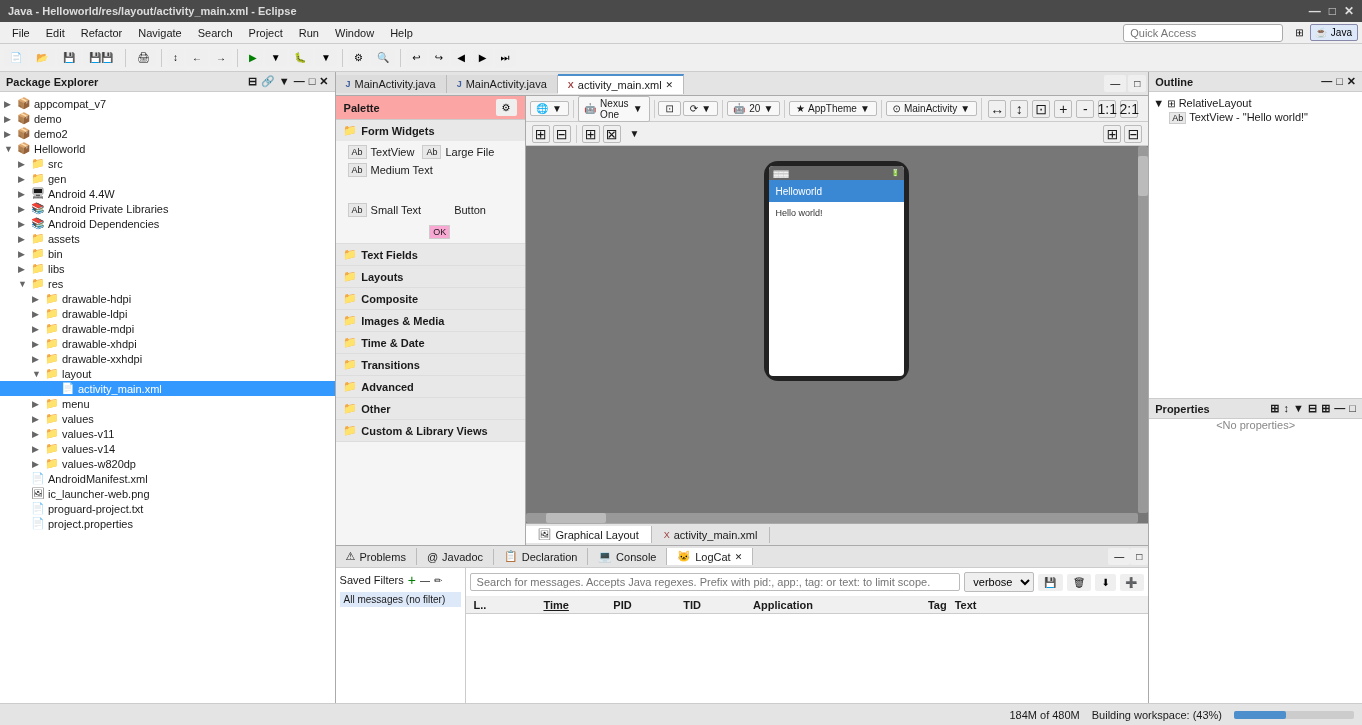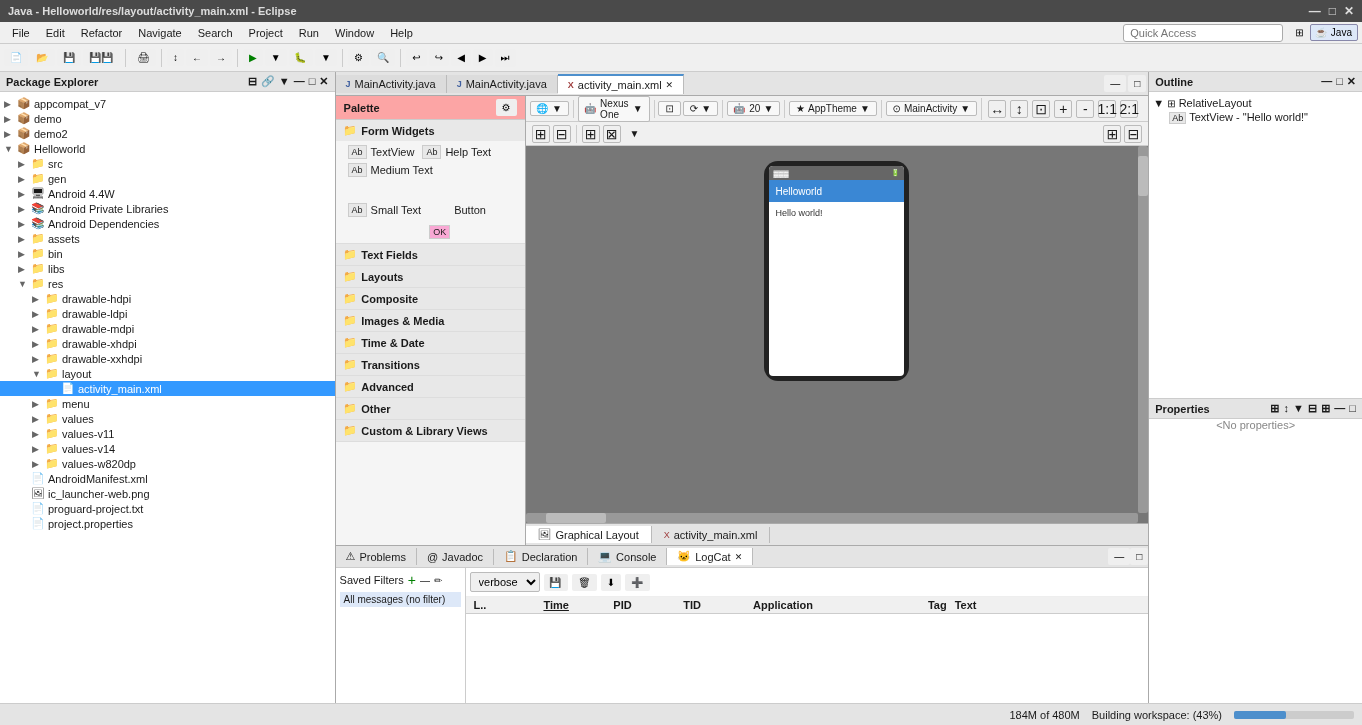--- a/index.html
+++ b/index.html
@@ -414,21 +414,21 @@
             <div class="palette-section">
               <div class="palette-section-header">
                 <span style="color:#e8a020;">📁</span>
                 <span>Form Widgets</span>
               </div>
               <div class="palette-items">
                 <div class="palette-item">
                   <span style="font-size:9px;background:#e8e8e8;padding:1px 3px;border:1px solid #ccc;">Ab</span>
                   <span>TextView</span>
                   <span style="font-size:9px;background:#e8e8e8;padding:1px 3px;border:1px solid #ccc;margin-left:4px;">Ab</span>
-                  <span>Help Text</span>
+                  <span>Large File</span>
                 </div>
                 <div class="palette-item">
                   <span style="font-size:9px;background:#e8e8e8;padding:1px 3px;border:1px solid #ccc;">Ab</span>
                   <span>Medium Text</span>
                 </div>
                 <div class="palette-item">
                   <span style="font-size:9px;background:#e8e8e8;padding:1px 3px;border:1px solid #ccc;">Ab</span>
                   <span>Small Text</span>
                   <span style="font-size:9px;background:#f9a8d4;padding:1px 3px;border:1px solid #ccc;margin-left:4px;margin-top:44px;">OK</span>
                   <span>Button</span>
@@ -635,20 +635,21 @@
             <span class="filter-btn">—</span>
             <span class="filter-btn">✏</span>
           </div>
           <div style="padding:2px 4px;font-size:10px;background:#dde8f8;">
             <span>All messages (no filter)</span>
           </div>
         </div>
 
         <div id="logcat-right">
           <div id="logcat-search-bar">
+            <input id="logcat-search" type="text" placeholder="Search for messages. Accepts Java regexes. Prefix with pid:, app:, tag: or text: to limit scope." style="">
             <select id="verbose-select">
               <option>verbose</option>
               <option>debug</option>
               <option>info</option>
               <option>warn</option>
               <option>error</option>
             </select>
             <button class="toolbar-btn">💾</button>
             <button class="toolbar-btn">🗑</button>
             <button class="toolbar-btn">⬇</button>

